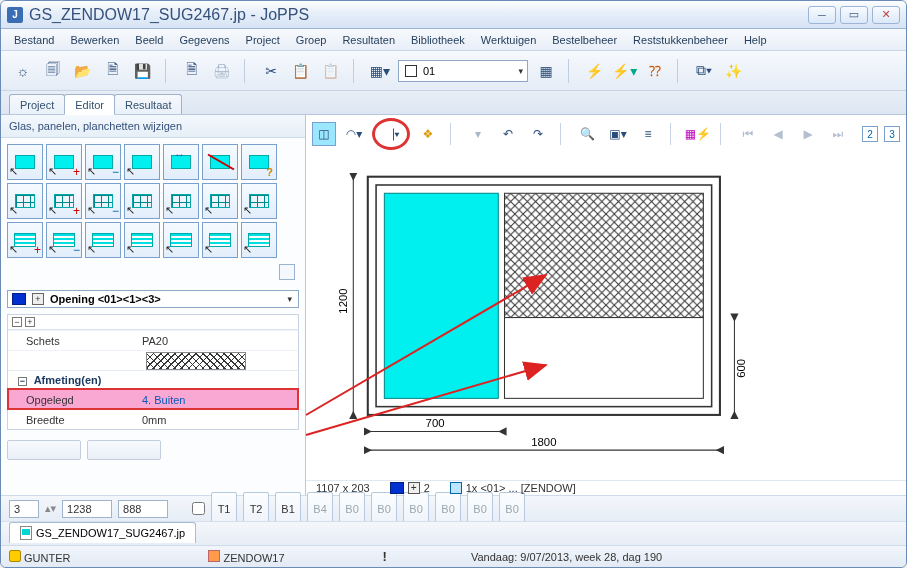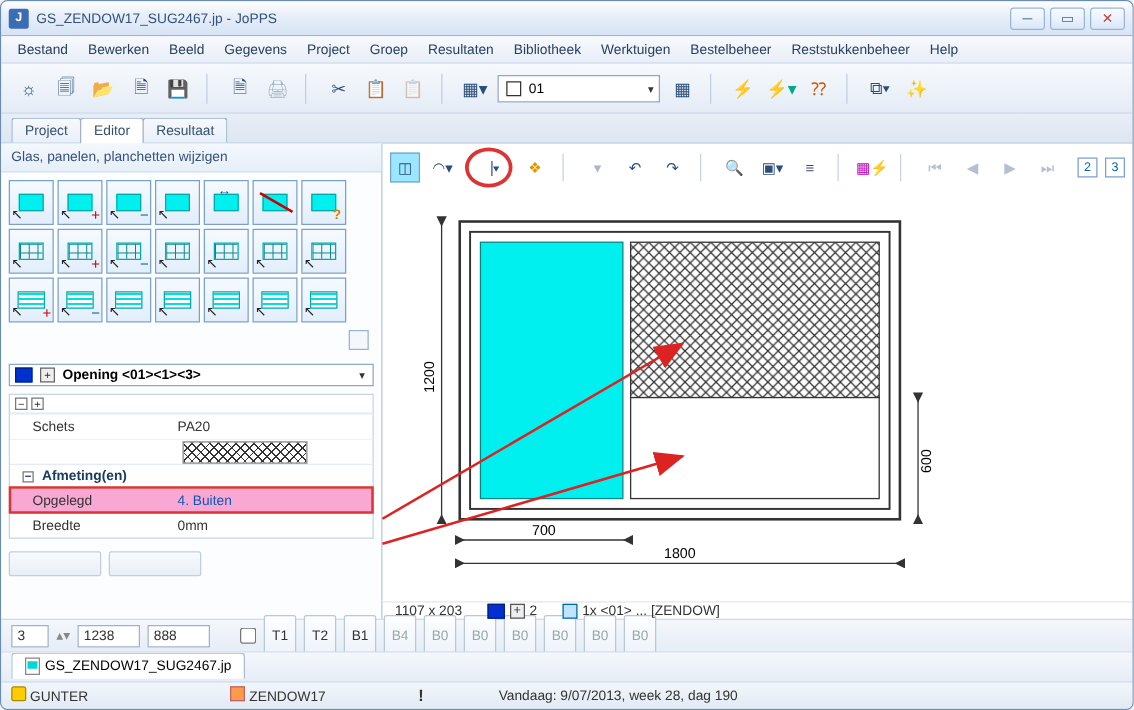--- a/index.html
+++ b/index.html
@@ -1,21 +1,21 @@
 <!DOCTYPE html>
 <html><head>
 <meta charset="utf-8">
 <style>
   * { box-sizing: border-box; margin: 0; padding: 0; font-family: Tahoma, "Segoe UI", sans-serif; font-size: 11px; }
   body { background: #fff; }
   .window { width: 907px; height: 568px; border: 1px solid #6a8bb5; background: #eef3fa; display: flex; flex-direction: column; box-shadow: 0 0 8px rgba(0,0,0,0.2); border-radius: 6px; overflow: hidden; }
   
   .titlebar { height: 28px; background: linear-gradient(to bottom,#fdfefe,#e6eef9 45%,#d7e4f5); display: flex; align-items: center; padding: 0 6px; border-bottom: 1px solid #9bb3d4; }
   .titlebar .app-icon { width:16px; height:16px; background:#3b6db5; border-radius:2px; margin-right:6px; display:flex; align-items:center; justify-content:center; color:#fff; font-weight:bold; font-size:10px; }
-  .titlebar .title-text { color:#36517a; font-size:11px; flex:1; }
+  .titlebar .title-text { color:#36517a; font-size:16px; flex:1; }
   .win-btns { display:flex; gap:4px; }
   .win-btn { width:28px; height:18px; border:1px solid #9cb5d6; border-radius:3px; background:linear-gradient(#f8fbff,#dbe8f8); display:flex; align-items:center; justify-content:center; color:#4a6286; font-size:11px; cursor:pointer; }
   .win-btn.close { color:#b44; }
   
   .menubar { height:22px; background:linear-gradient(#f7f9fc,#e8eef8); display:flex; align-items:center; padding:0 6px; gap:2px; border-bottom:1px solid #c9d6e8; }
   .menu-item { padding:2px 7px; color:#27415f; cursor:pointer; border-radius:3px; }
   
   .toolbar { height:40px; background:linear-gradient(#f6f9fd,#e5ecf6); display:flex; align-items:center; padding:0 10px; gap:6px; border-bottom:1px solid #c6d4e6; }
   .tb-btn { width:24px; height:24px; border:1px solid transparent; border-radius:3px; display:flex; align-items:center; justify-content:center; color:#2b4d7a; cursor:pointer; font-size:14px; }
   .tb-sep { width:5px; height:24px; border-left:1px solid #c0cee0; margin:0 4px; }
@@ -82,21 +82,21 @@
   .num-box { width:50px; height:18px; border:1px solid #9fb3cd; background:#fff; padding:0 4px; display:flex; align-items:center; color:#333; }
   .num-box.small { width:30px; }
   .chip { height:33px; min-width:26px; border:1px solid #b7c7dc; background:linear-gradient(#fcfdff,#eef3fa); display:flex; align-items:center; justify-content:center; padding:0 5px; color:#333; border-radius:2px;text-align:right; }
   .chip.dim { color:#9aa; }
   
   .filetab-row { height:24px; background:linear-gradient(#f4f7fb,#e6edf6); display:flex; align-items:flex-start; padding-left:8px; border-top:1px solid #d6e0ed; }
   .filetab { padding:3px 10px; border:1px solid #a8bcd6; border-bottom:none; background:#fff; border-radius:3px 3px 0 0; display:flex; align-items:center; gap:4px; }
   .filetab .doc-ic { width:12px; height:14px; background:#fff; border:1px solid #888; position:relative; }
   .filetab .doc-ic::before { content:""; position:absolute; top:2px; left:1px; right:1px; height:6px; background:#00d8d8; }
   
-  .statusbar { height:22px; background:linear-gradient(#f2f6fb,#e2eaf4); border-top:1px solid #cedbeb; display:flex; align-items:center; padding:0 8px; gap:4px; color:#333; }
+  .statusbar { height:22px; background:linear-gradient(#f2f6fb,#e2eaf4); border-top:1px solid #cedbeb; display:flex; align-items:center; padding:0 8px; gap:28px; color:#333; }
   .statusbar .user-ic { width:12px; height:12px; background:#ffcc00; border:1px solid #aa8800; border-radius:2px; display:inline-block; margin-right:3px; }
   .statusbar .proj-ic { width:12px; height:12px; background:#ff9a4a; border:1px solid #b66; display:inline-block; margin-right:3px; }
   .statusbar .bang { font-weight:bold; font-size:13px; }
   
   svg.red-arrow { position:absolute; pointer-events:none; }
 </style>
 </head>
 <body>
 
 <div class="window">

